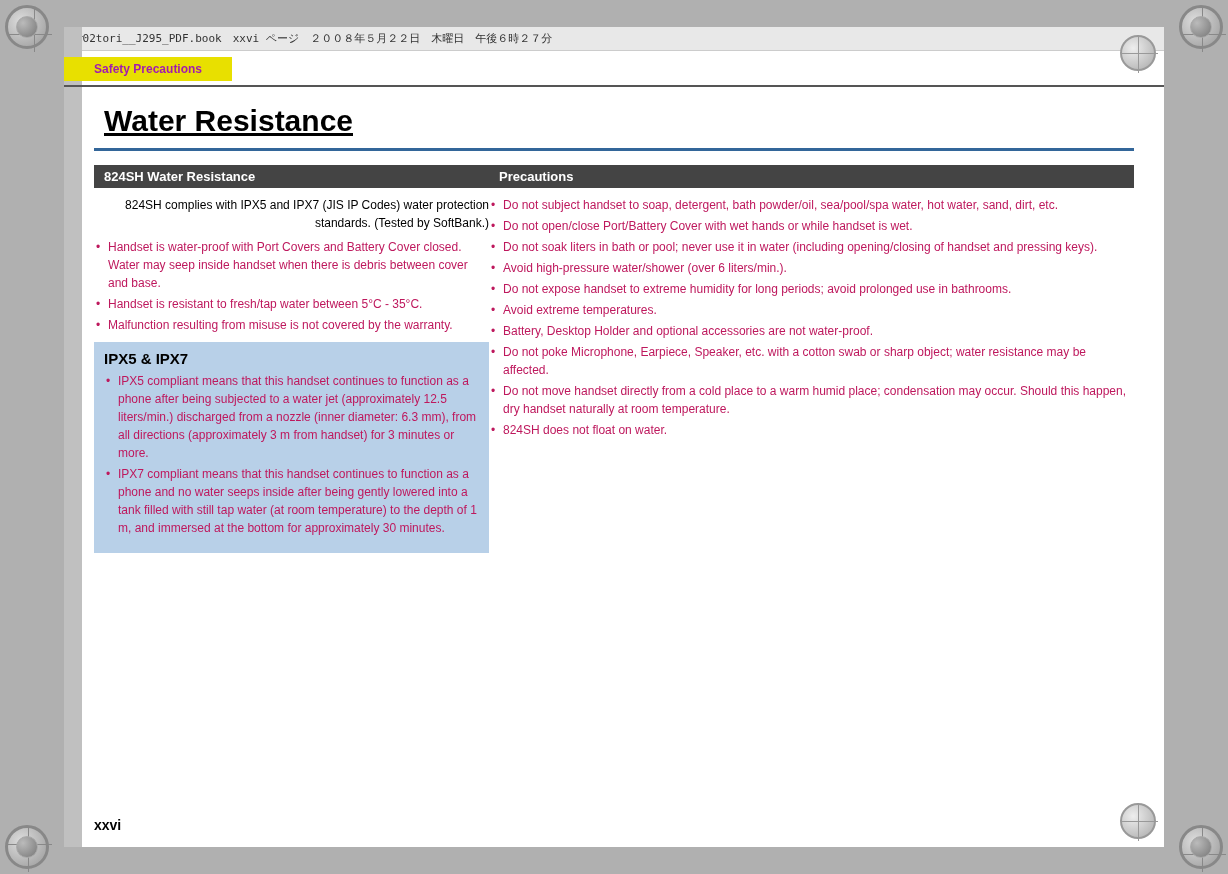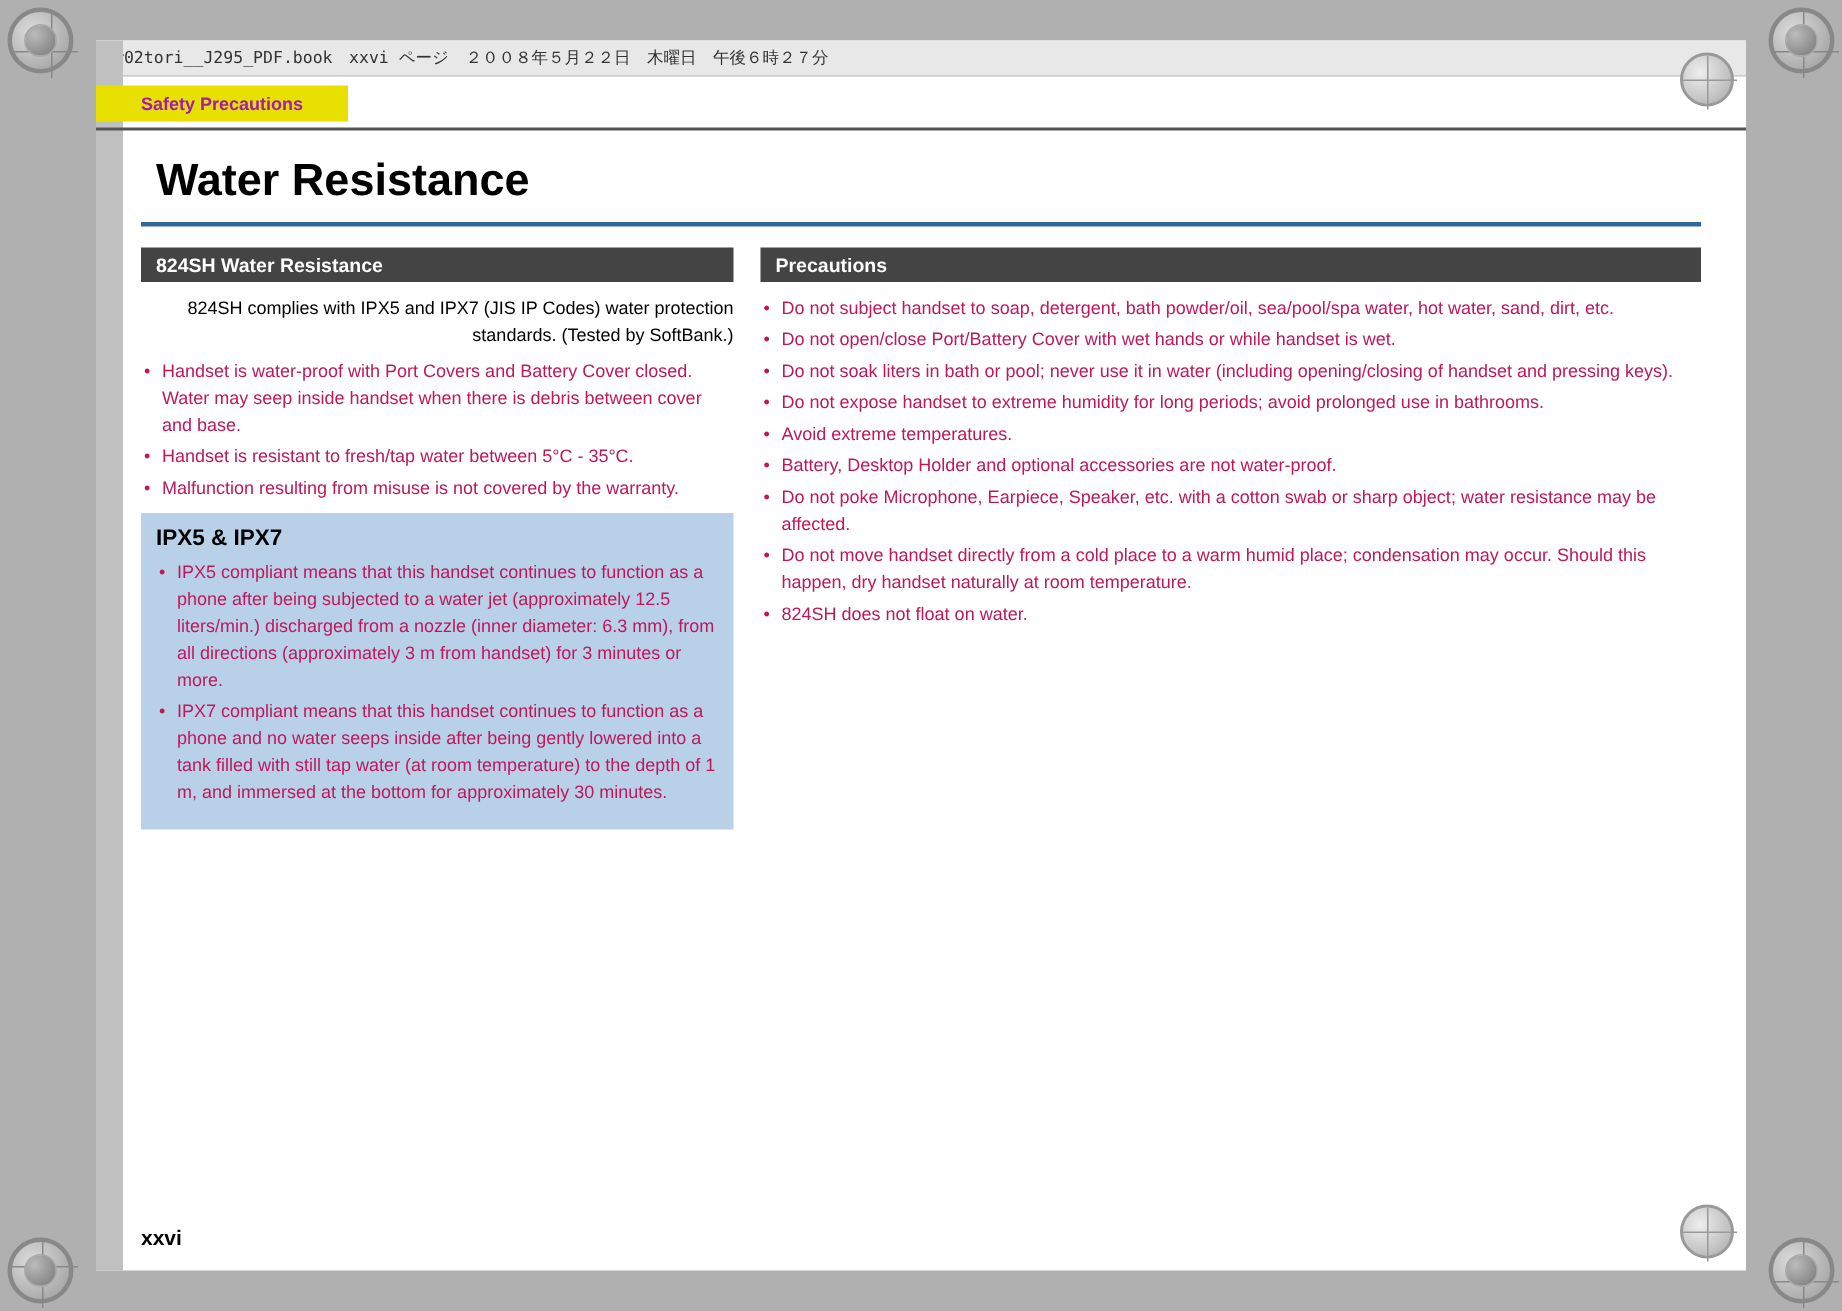--- a/index.html
+++ b/index.html
@@ -68,33 +68,33 @@
     }
 
     
     .page-title {
       font-size: 30px;
       font-weight: bold;
       color: #000;
       margin-bottom: 10px;
       margin-top: 5px;
       padding-left: 10px;
+      text-decoration: underline;
     }
 
     
     .blue-line {
       height: 3px;
       background: #336699;
       margin-bottom: 14px;
     }
 
     
     .columns {
       display: flex;
-      gap: 18px;
       align-items: flex-start;
     }
 
     .left-col {
       flex: 0 0 395px;
     }
 
     .right-col {
       flex: 1;
     }
@@ -285,20 +285,21 @@
         </div>
       </div>
 
       <div class="right-col">
         <div class="section-header">Precautions</div>
 
         <ul class="bullet-list">
           <li>Do not subject handset to soap, detergent, bath powder/oil, sea/pool/spa water, hot water, sand, dirt, etc.</li>
           <li>Do not open/close Port/Battery Cover with wet hands or while handset is wet.</li>
           <li>Do not soak liters in bath or pool; never use it in water (including opening/closing of handset and pressing keys).</li>
+          <li>Avoid high-pressure water/shower (over 6 liters/min.).</li>
           <li>Do not expose handset to extreme humidity for long periods; avoid prolonged use in bathrooms.</li>
           <li>Avoid extreme temperatures.</li>
           <li>Battery, Desktop Holder and optional accessories are not water-proof.</li>
           <li>Do not poke Microphone, Earpiece, Speaker, etc. with a cotton swab or sharp object; water resistance may be affected.</li>
           <li>Do not move handset directly from a cold place to a warm humid place; condensation may occur. Should this happen, dry handset naturally at room temperature.</li>
           <li>824SH does not float on water.</li>
         </ul>
       </div>
 
     </div>

